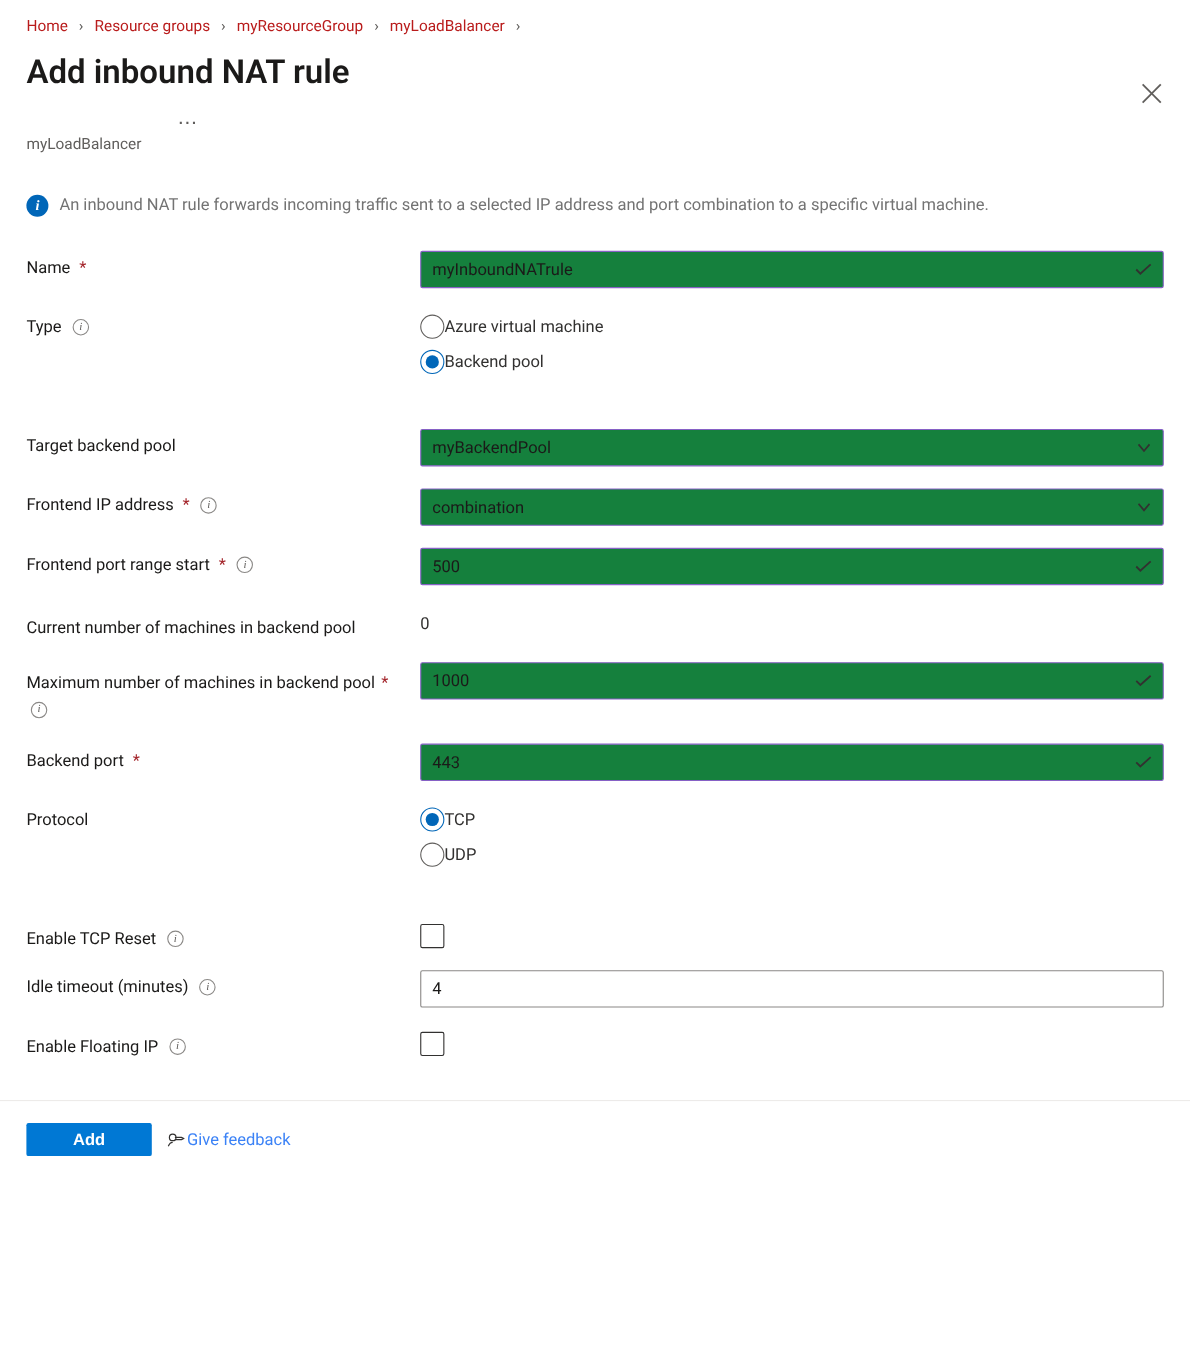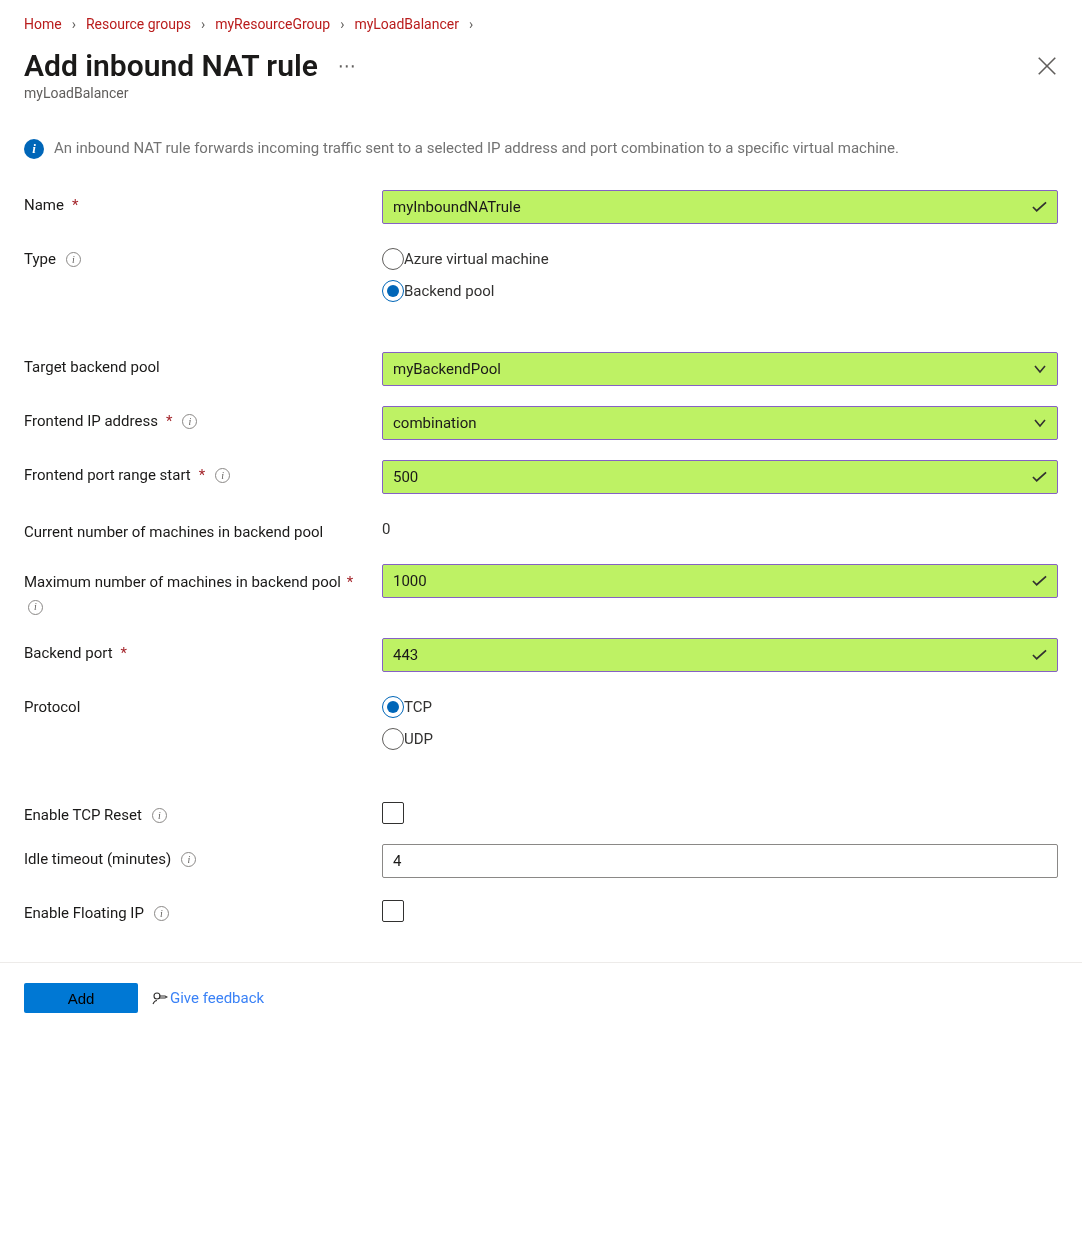--- a/index.html
+++ b/index.html
@@ -9,21 +9,21 @@
     font-size: 14px;
     color: #323130;
     background: #fff;
     width: 1082px;
   }
   .page { padding: 16px 24px 0 24px; }
   .breadcrumb { display: flex; align-items: center; gap: 10px; font-size: 14px; margin-bottom: 16px; }
   .breadcrumb a { color: #b91c1c; text-decoration: none; cursor: pointer; }
   .breadcrumb .chev { color: #605e5c; }
   .title-row { display: flex; align-items: center; justify-content: space-between; }
-  .title-group { display: flex; align-items: center; gap: 20px; }
+  .title-group { display: flex; align-items: center; gap: 20px; flex-direction: column; }
   h1 { font-size: 30px; font-weight: 600; margin: 0; color: #1b1a19; }
   .kebab { color: #605e5c; font-size: 18px; cursor: pointer; line-height: 1; letter-spacing: 1px; }
   .close-x { cursor: pointer; width: 22px; height: 22px; color: #605e5c; }
   .sub { color: #605e5c; font-size: 14px; margin-top: 2px; margin-bottom: 36px; }
   .info-row { display: flex; gap: 10px; align-items: flex-start; margin-bottom: 30px; }
   .info-icon-wrap {
     flex: 0 0 20px; width: 20px; height: 20px; border-radius: 50%;
     background: #0066b8; color: #fff; display: flex; align-items: center; justify-content: center;
     font-size: 13px; font-weight: 700; font-family: Georgia, serif; font-style: italic;
     margin-top: 2px;
@@ -37,21 +37,21 @@
   .hint-icon {
     display: inline-flex; width: 15px; height: 15px; border: 1px solid #8a8886;
     border-radius: 50%; align-items:center; justify-content:center;
     font-size: 10px; color: #605e5c; font-style: italic; font-family: Georgia, serif;
     cursor: pointer; margin-left: 4px; vertical-align: middle;
   }
   .ctl { flex: 1 1 auto; }
   .input-purple, .select-purple {
     display: flex; align-items: center; justify-content: space-between;
     border: 1px solid #8661c5; border-radius: 2px; height: 34px;
-    padding: 0 10px; font-size: 15px; color: #1b1a19; background: #bef264;
+    padding: 0 10px; font-size: 15px; color: #1b1a19; background: #15803d;
   }
   .input-plain {
     display: flex; align-items: center;
     border: 1px solid #8a8886; border-radius: 2px; height: 34px;
     padding: 0 10px; font-size: 15px; color: #1b1a19; background: #fff;
   }
   .check { width: 15px; height: 12px; stroke: #323130; stroke-width: 1.8; fill: none; flex:0 0 auto; margin-left:8px; }
   .chev-down { width: 14px; height: 14px; stroke: #323130; stroke-width: 1.6; fill: none; flex:0 0 auto; margin-left:8px; }
   .radio-list { padding-top: 4px; }
   .radio { display: flex; align-items: center; font-size: 15px; margin-bottom: 10px; cursor:pointer; }
@@ -62,22 +62,22 @@
   .radio-circle.sel { border-color: #0066b8; }
   .radio-dot { width: 12px; height: 12px; border-radius: 50%; background: #0066b8; }
   .static-val { font-size: 15px; padding-top: 6px; }
   .checkbox {
     width: 22px; height: 22px; border: 1px solid #323130; border-radius: 2px;
     cursor: pointer; margin-top: 2px; background:#fff;
   }
   .footer-sep { border-top: 1px solid #edebe9; margin-top: 40px; }
   .footer { display: flex; align-items: center; gap: 14px; padding: 20px 24px 30px 24px; }
   .btn-primary {
-    background: #0078d4; color: #000000; border: none; height: 30px; width: 114px;
-    font-size: 15px; font-weight: 400; border-radius: 2px; cursor: pointer;
+    background: #0078d4; color: #ffffff; border: none; height: 30px; width: 114px;
+    font-size: 15px; font-weight: 700; border-radius: 2px; cursor: pointer;
   }
   .feedback { display: inline-flex; align-items:center; gap: 2px; color: #3b82f6; cursor:pointer; font-size: 15px; }
   .feedback svg { stroke: #323130; }
   .space-block { height: 20px; }
 </style>
 </head>
 <body>
 
 <div class="page">
   <nav class="breadcrumb">

